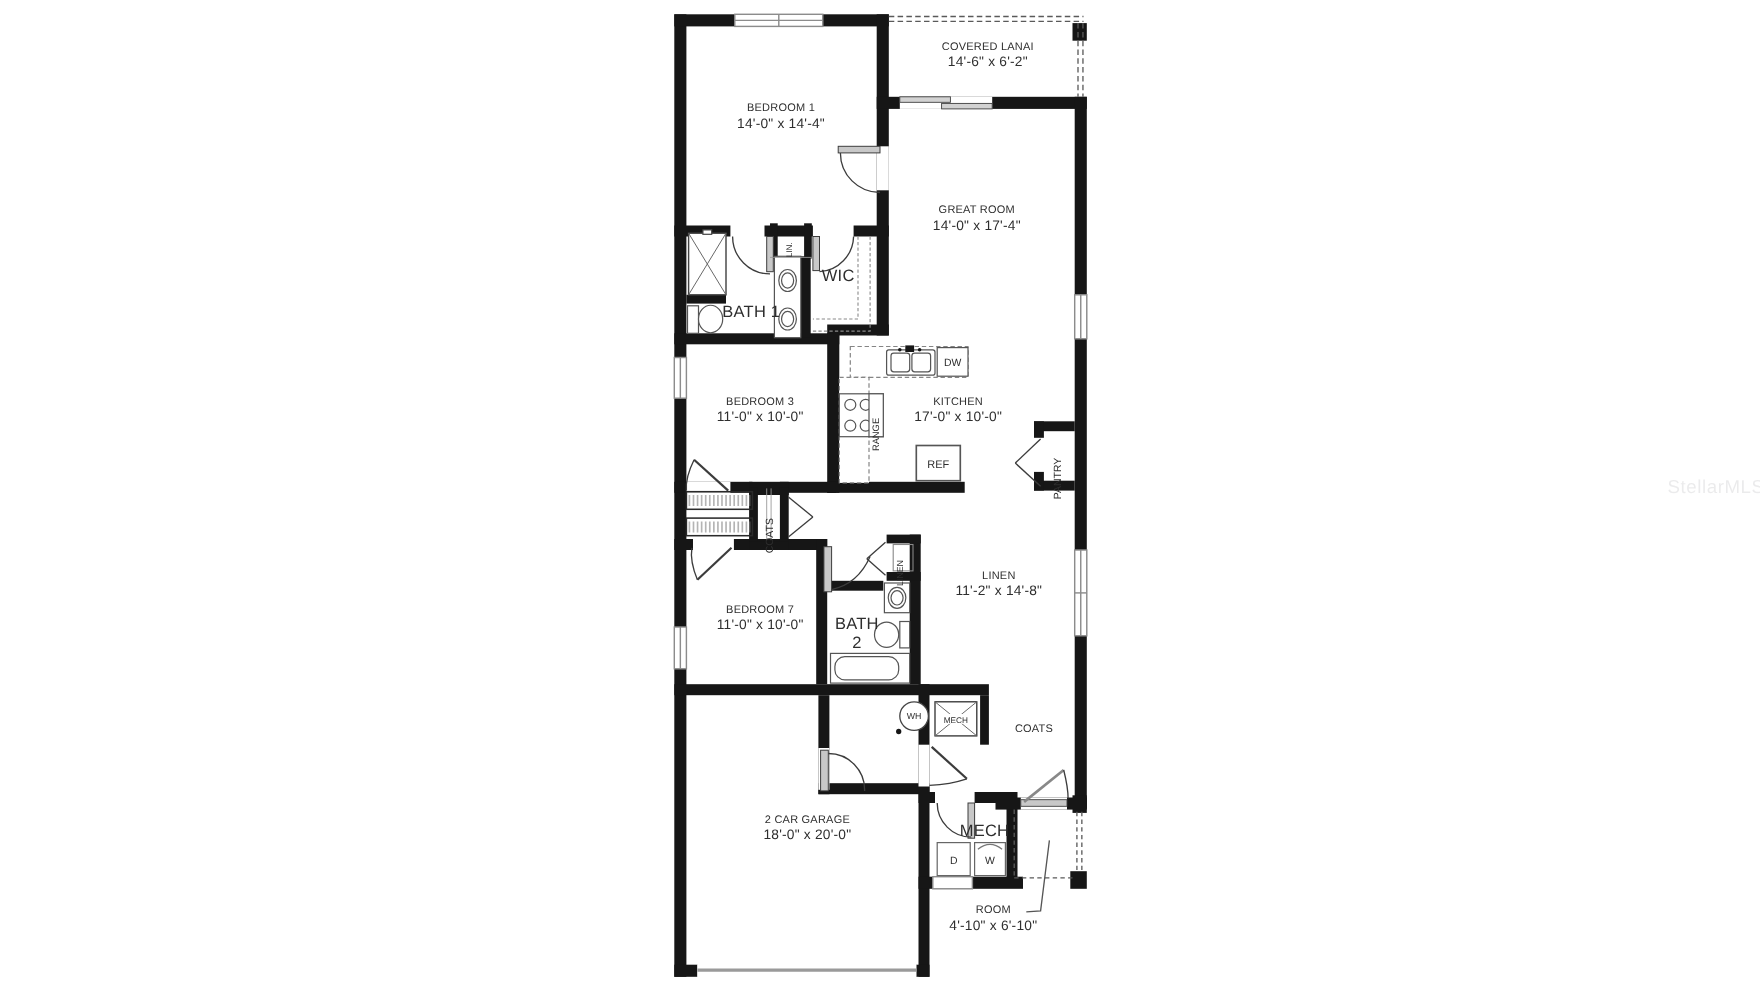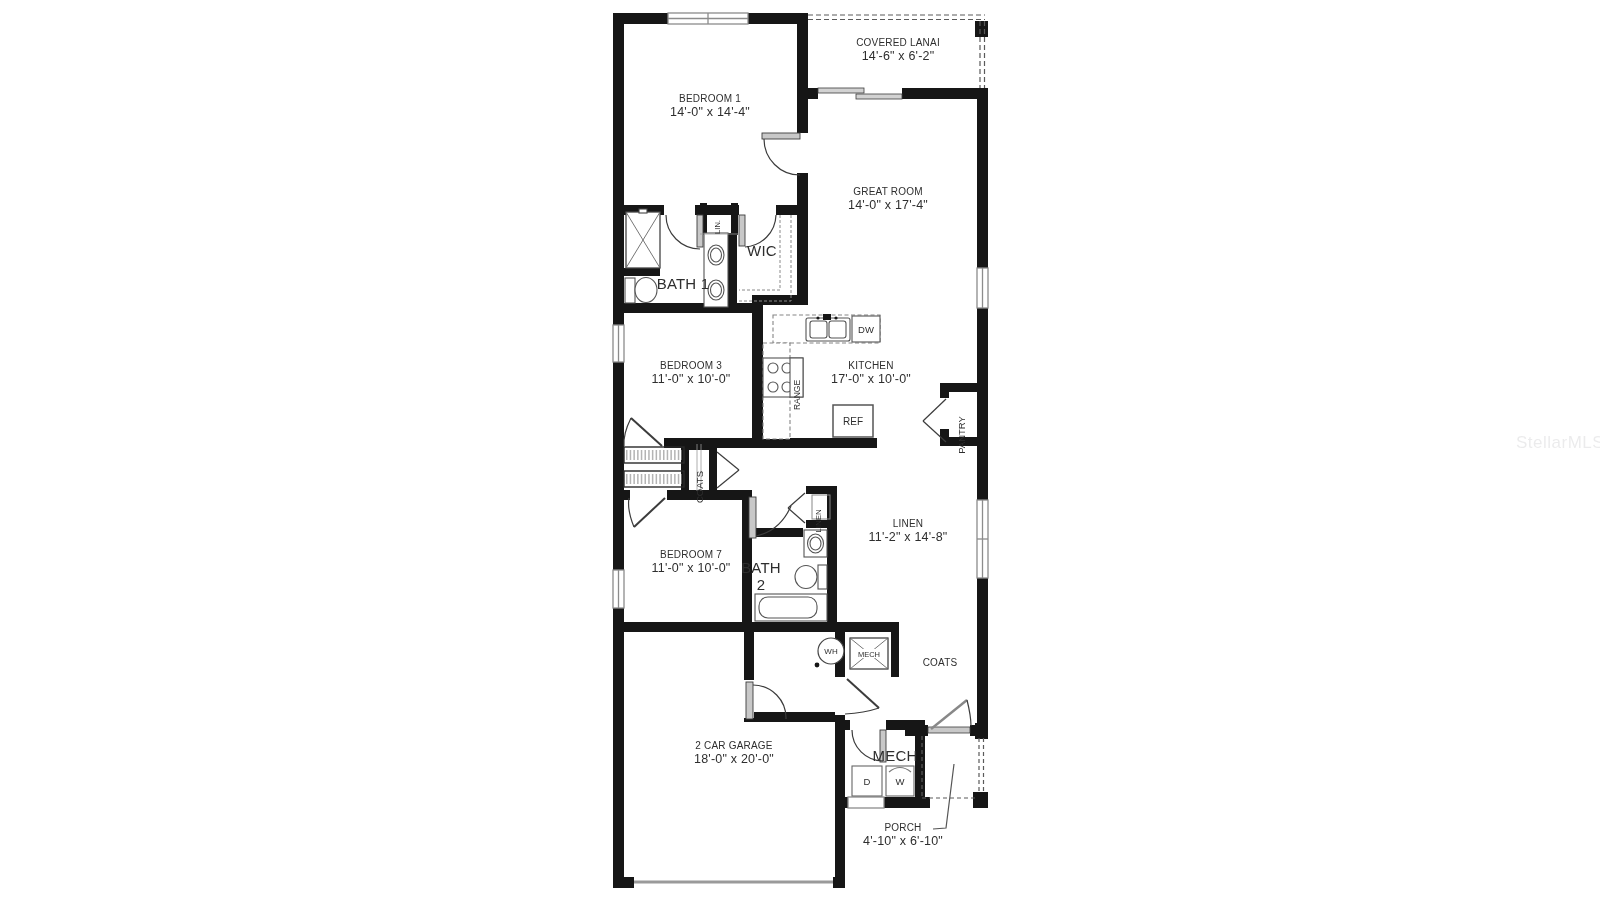--- a/index.html
+++ b/index.html
@@ -251,34 +251,34 @@
   <div class="rdims">17'-0" x 10'-0"</div>
 </div>
 <div class="lbl" style="left:908px;top:518px">
   <div class="rname">LINEN</div>
   <div class="rdims">11'-2" x 14'-8"</div>
 </div>
 <div class="lbl" style="left:691px;top:549px">
   <div class="rname">BEDROOM 7</div>
   <div class="rdims">11'-0" x 10'-0"</div>
 </div>
-<div class="lbl" style="left:761px;top:560px">
+<div class="lbl" style="left:779px;top:560px">
   <div class="rname sm">BATH</div>
   <div class="rname sm">2</div>
 </div>
 <div class="lbl" style="left:940px;top:657px">
   <div class="rname">COATS</div>
 </div>
 <div class="lbl" style="left:734px;top:740px">
   <div class="rname">2 CAR GARAGE</div>
   <div class="rdims">18'-0" x 20'-0"</div>
 </div>
 <div class="lbl" style="left:895px;top:748px">
   <div class="rname sm">MECH</div>
 </div>
 <div class="lbl" style="left:903px;top:822px">
-  <div class="rname">PORCH</div>
+  <div class="rname">ROOM</div>
   <div class="rdims">4'-10" x 6'-10"</div>
 </div>
 
 <div class="watermark" style="left:1516px;top:433px">StellarMLS</div>
 
 </div>
 
 </body></html>

